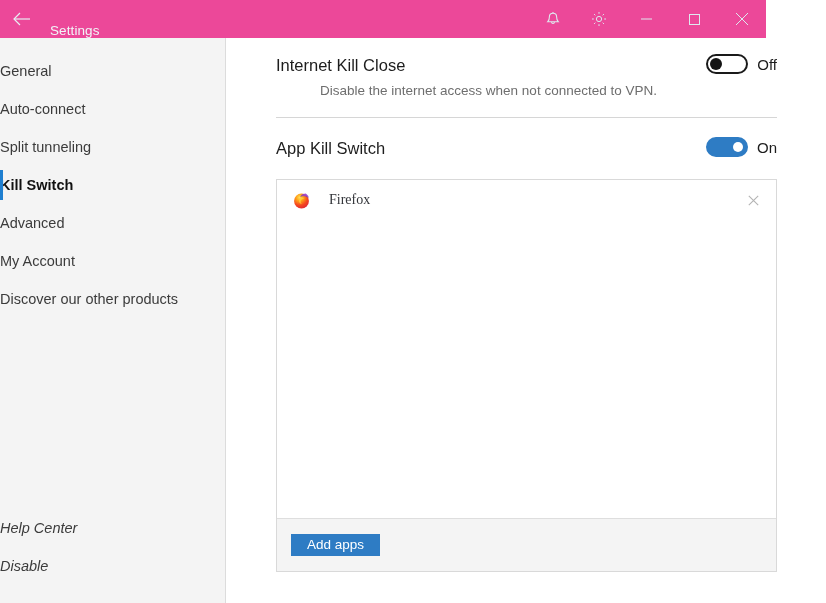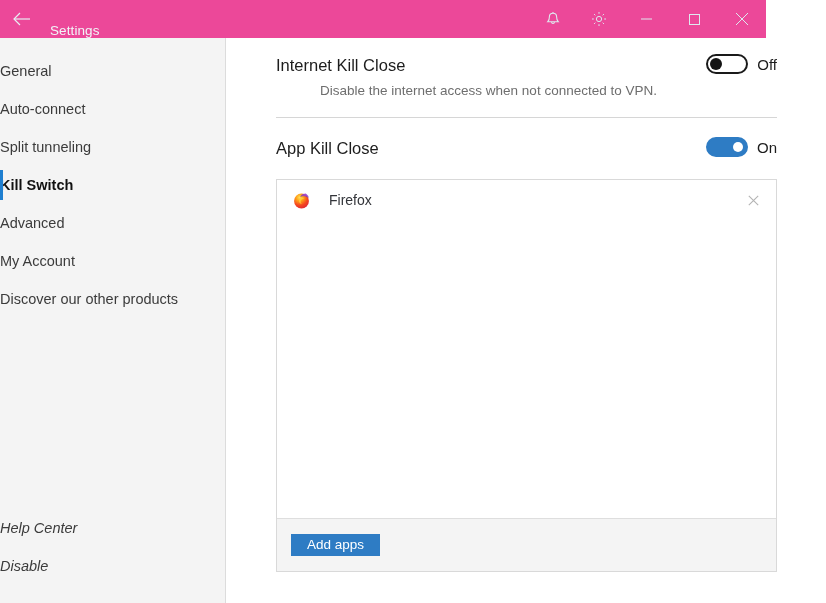--- a/index.html
+++ b/index.html
@@ -196,20 +196,21 @@
     height: 393px;
     border: 1px solid #d9d9d9;
     box-sizing: border-box;
     background: #ffffff;
     display: flex;
     flex-direction: column;
   }
   .applist-items {
     flex: 1 1 auto;
     overflow: hidden;
+    font-family: Liberation Serif, serif;
   }
   .app-row {
     height: 40px;
     display: flex;
     align-items: center;
     padding: 0 14px 0 15px;
     box-sizing: border-box;
   }
   .app-icon {
     width: 18px;
@@ -374,21 +375,21 @@
           </div>
           <div class="toggle-label">Off</div>
         </div>
       </div>
     </div>
 
     <div class="divider" style="top:79px;"></div>
 
     <div class="section-row" style="top:99px;">
       <div class="section-head">
-        <div class="sec-title">App Kill Close</div>
+        <div class="sec-title">App Kill Switch</div>
         <div class="toggle-wrap">
           <div class="toggle on">
             <div class="knob"></div>
           </div>
           <div class="toggle-label">On</div>
         </div>
       </div>
     </div>
 
     <div class="applist">

